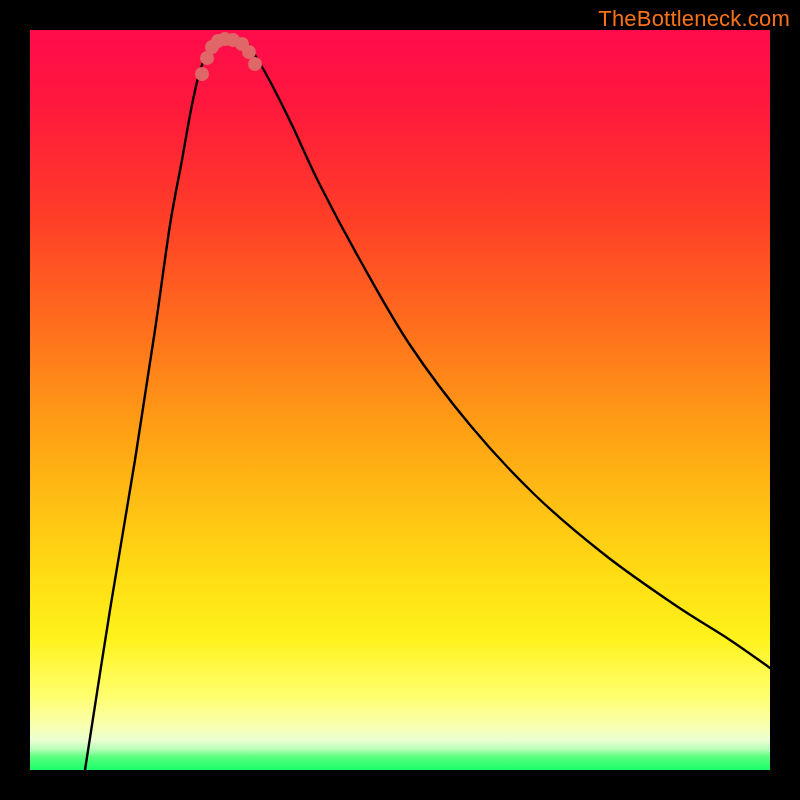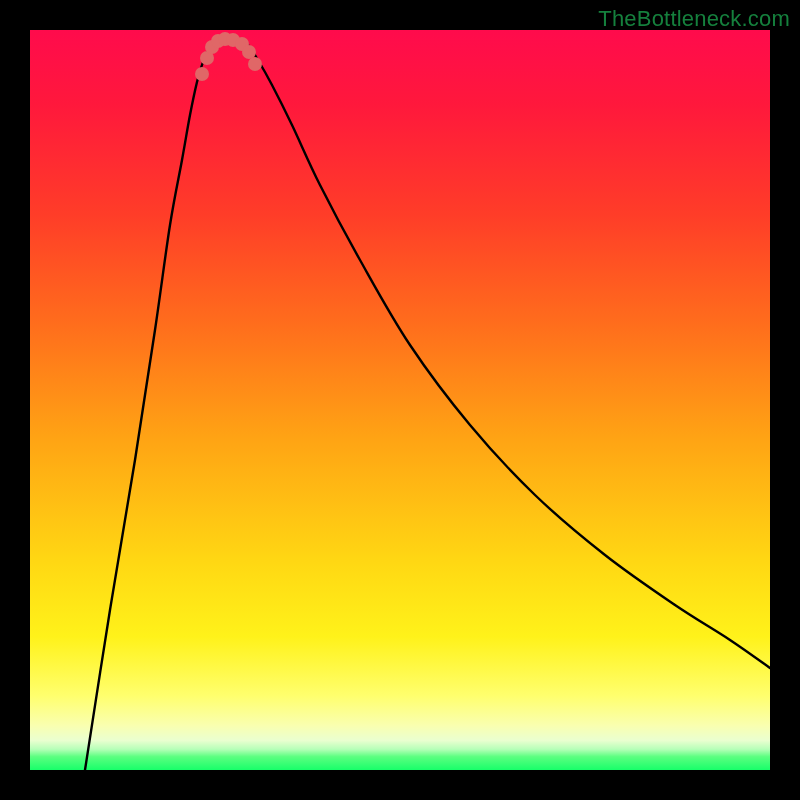--- a/index.html
+++ b/index.html
@@ -48,21 +48,21 @@
       #eaffd0 96%,
       #b6ffb8 97.2%,
       #5cff80 98.2%,
       #18ff6a 100%
     );
   }
   .watermark {
     position: absolute;
     top: 6px;
     right: 10px;
-    color: #15803d;
+    color: #f97316;
     font-size: 22px;
     letter-spacing: 0.2px;
     font-weight: 400;
     user-select: none;
   }
   svg.curves {
     position: absolute;
     left: 0;
     top: 0;
     width: 100%;

